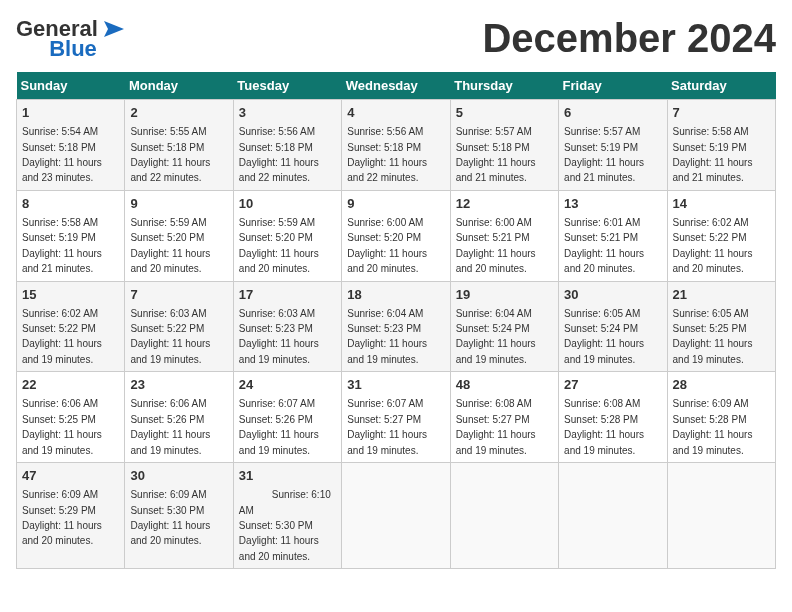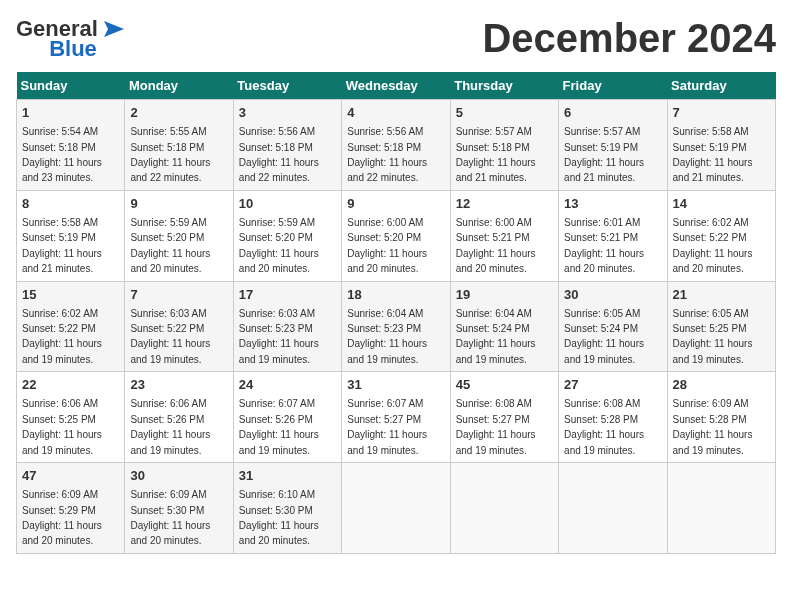--- a/index.html
+++ b/index.html
@@ -207,21 +207,21 @@
 Daylight: 11 hours
 and 19 minutes.</span></td>
         <td><span class="day-num">24</span><span class="day-info" style="white-space: pre-line;">Sunrise: 6:07 AM
 Sunset: 5:26 PM
 Daylight: 11 hours
 and 19 minutes.</span></td>
         <td><span class="day-num">31</span><span class="day-info" style="white-space: pre-line;">Sunrise: 6:07 AM
 Sunset: 5:27 PM
 Daylight: 11 hours
 and 19 minutes.</span></td>
-        <td><span class="day-num">45</span><span class="day-info" style="white-space: pre-line;">Sunrise: 6:08 AM
+        <td><span class="day-num">48</span><span class="day-info" style="white-space: pre-line;">Sunrise: 6:08 AM
 Sunset: 5:27 PM
 Daylight: 11 hours
 and 19 minutes.</span></td>
         <td><span class="day-num">27</span><span class="day-info" style="white-space: pre-line;">Sunrise: 6:08 AM
 Sunset: 5:28 PM
 Daylight: 11 hours
 and 19 minutes.</span></td>
         <td><span class="day-num">28</span><span class="day-info" style="white-space: pre-line;">Sunrise: 6:09 AM
 Sunset: 5:28 PM
 Daylight: 11 hours
@@ -229,21 +229,21 @@
       </tr>
       <tr>
         <td><span class="day-num">47</span><span class="day-info" style="white-space: pre-line;">Sunrise: 6:09 AM
 Sunset: 5:29 PM
 Daylight: 11 hours
 and 20 minutes.</span></td>
         <td><span class="day-num">30</span><span class="day-info" style="white-space: pre-line;">Sunrise: 6:09 AM
 Sunset: 5:30 PM
 Daylight: 11 hours
 and 20 minutes.</span></td>
-        <td><span class="day-num">31</span><span class="day-info" style="white-space: pre-line;">Sunrise: 6:10 AM
+        <td><span class="day-num">31</span><span class="day-info" style="white-space: pre-line; margin-left: 33px;">Sunrise: 6:10 AM
 Sunset: 5:30 PM
 Daylight: 11 hours
 and 20 minutes.</span></td>
         <td class="empty-cell"></td>
         <td class="empty-cell"></td>
         <td class="empty-cell"></td>
         <td class="empty-cell"></td>
       </tr>
     </tbody>
 </table>

